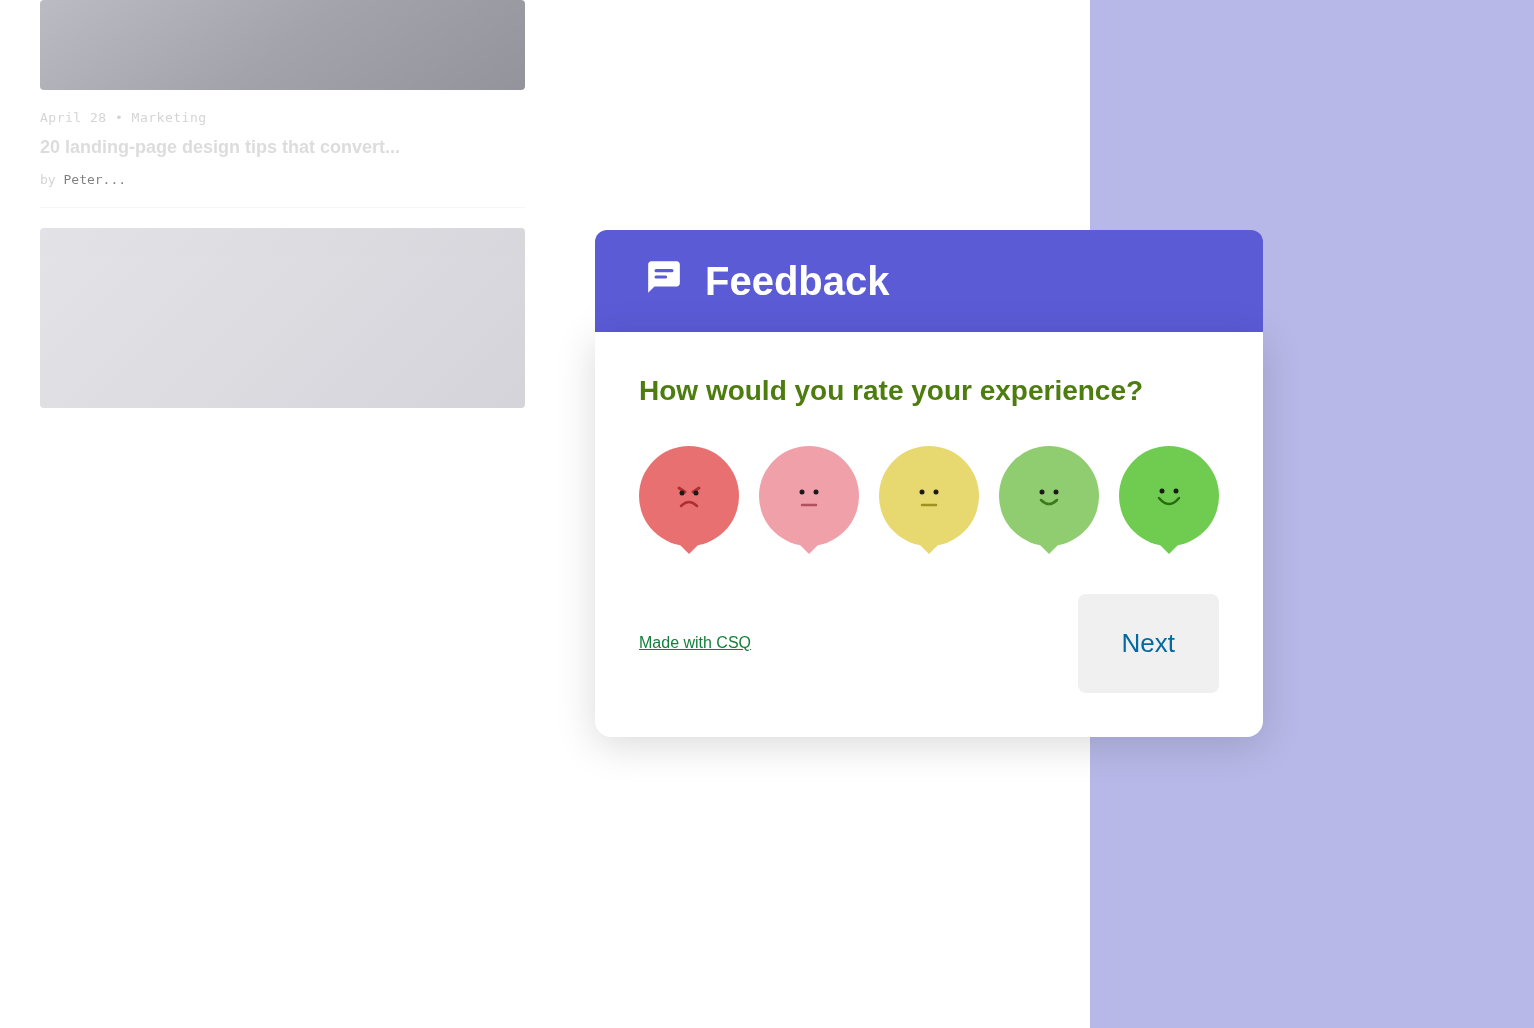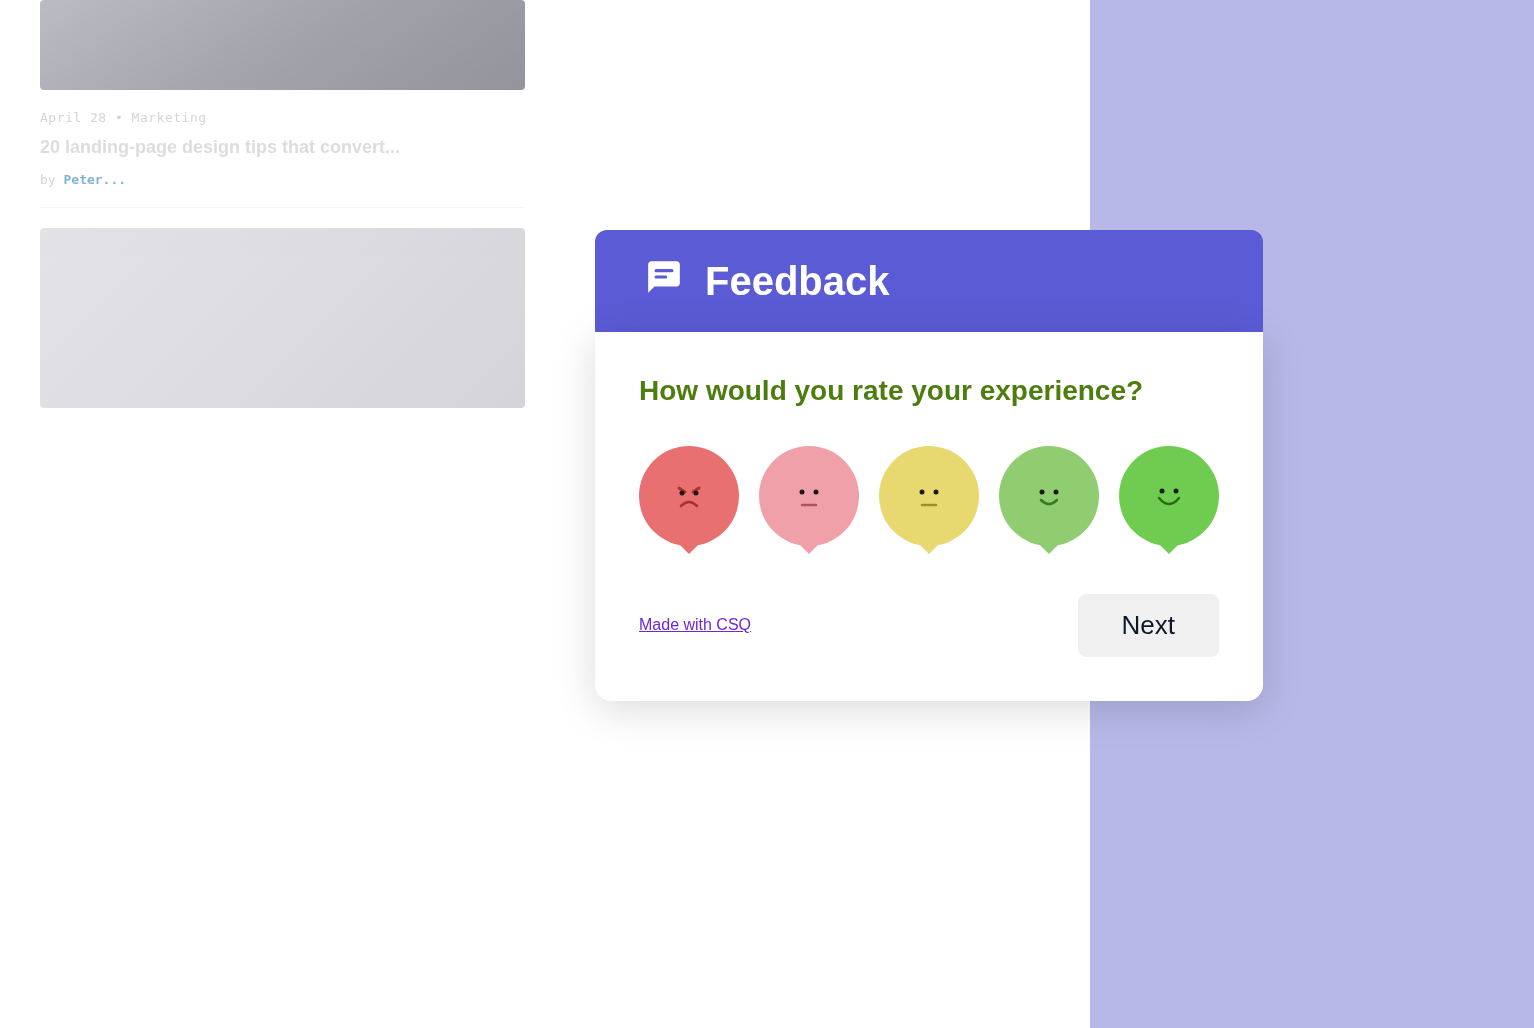--- a/index.html
+++ b/index.html
@@ -79,22 +79,22 @@
     }
 
     .card-author {
       margin-top: 12px;
       font-size: 13px;
       color: #aaa;
       font-family: monospace;
     }
 
     .card-author span {
-      color: #0369a1;
-      font-weight: 700;
+      color: #000000;
+      font-weight: 400;
     }
 
     .divider {
       height: 1px;
       background: #eee;
       margin: 20px 0;
     }
 
     
     .card-image-lower {
@@ -225,32 +225,32 @@
     }
 
     .feedback-footer {
       display: flex;
       align-items: center;
       justify-content: space-between;
     }
 
     .csq-link {
       font-size: 16px;
-      color: #6d28d9;
+      color: #15803d;
       text-decoration: underline;
       cursor: pointer;
     }
 
     .next-btn {
       background: #f0f0f0;
       border: none;
       border-radius: 8px;
-      padding: 16px 44px;
+      padding: 34px 44px;
       font-size: 26px;
-      color: #0f172a;
+      color: #0369a1;
       font-weight: 500;
       cursor: pointer;
     }
   </style>
 </head>
 <body>
 
 <div class="bg-page"></div>
 <div class="bg-right"></div>
 

